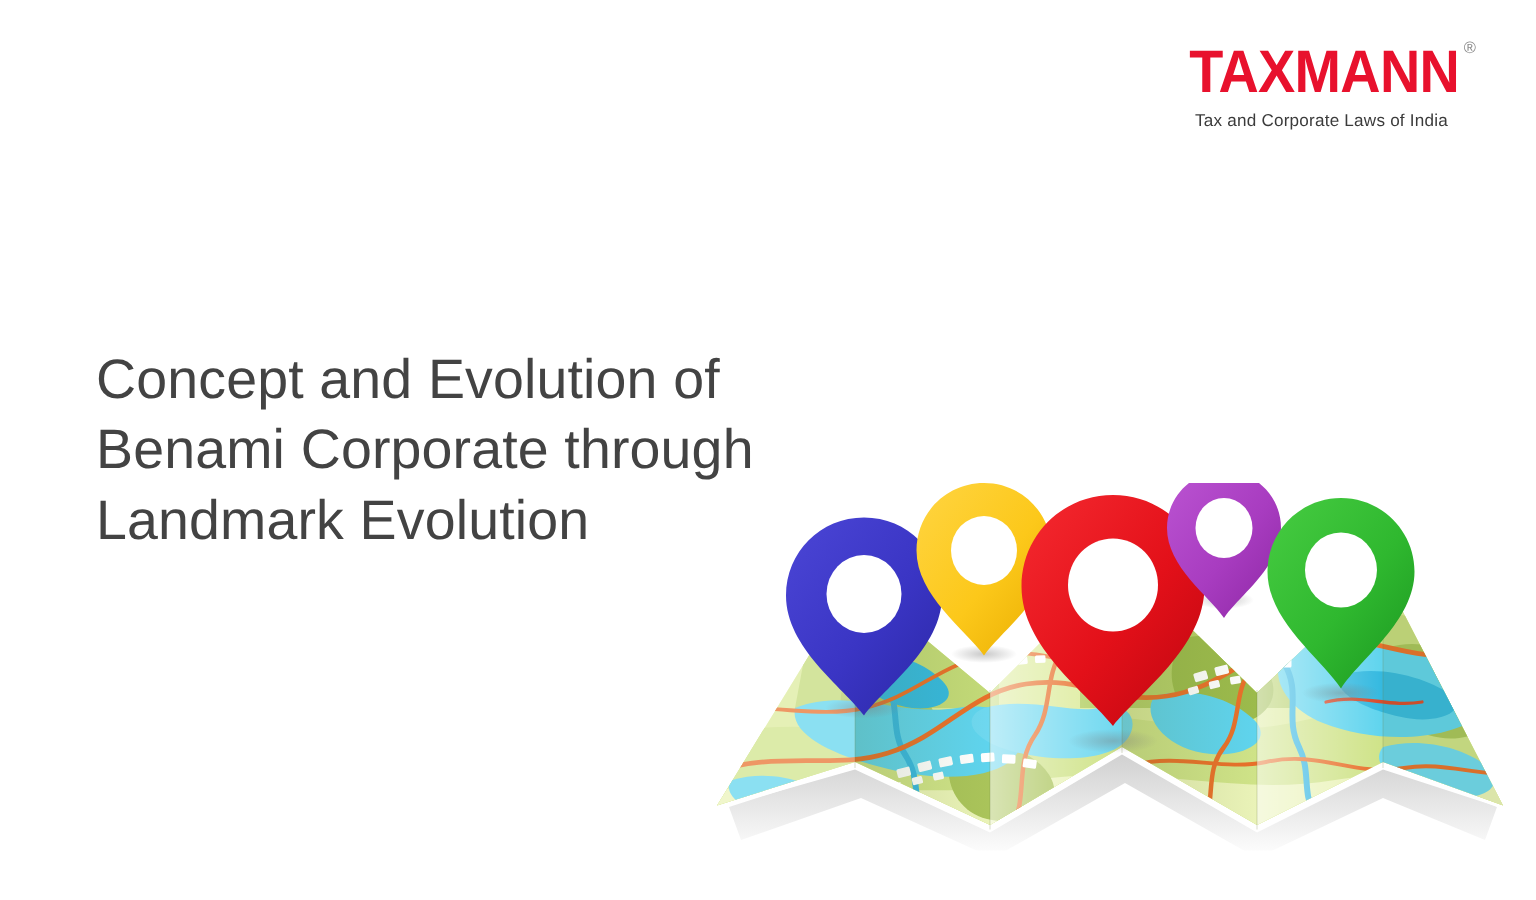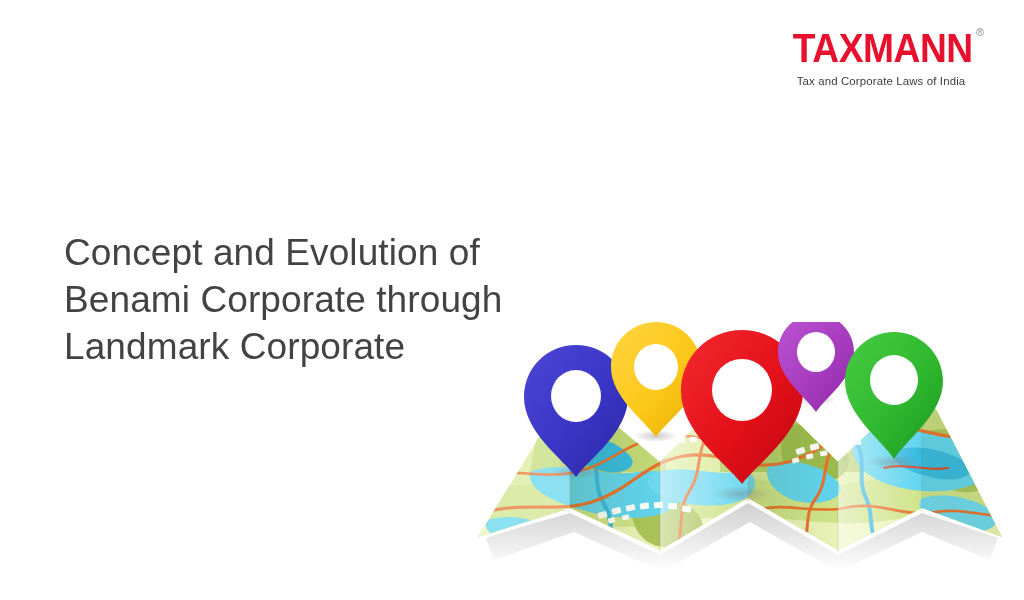--- a/index.html
+++ b/index.html
@@ -99,21 +99,21 @@
     <span class="logo-wordmark-row">
       <span class="logo-wordmark">TAXMANN</span>
       <span class="logo-reg">®</span>
     </span>
     <div class="logo-tagline">Tax and Corporate Laws of India</div>
   </div>
 
   <h1 class="title">
     <span class="title-line">Concept and Evolution of</span>
     <span class="title-line">Benami Corporate through</span>
-    <span class="title-line">Landmark Corporate</span>
+    <span class="title-line">Landmark Evolution</span>
   </h1>
 
   <div class="map-art">
     <svg viewBox="0 0 540 245" xmlns="http://www.w3.org/2000/svg" aria-hidden="true">
       <defs>
         <clipPath id="mapClip">
           <path d="M8 215 L100 65 L190 140 L278 52 L368 140 L452 60 L532 215
                    L452 186 L368 228 L278 176 L190 228 L100 186 Z"></path>
         </clipPath>
 

